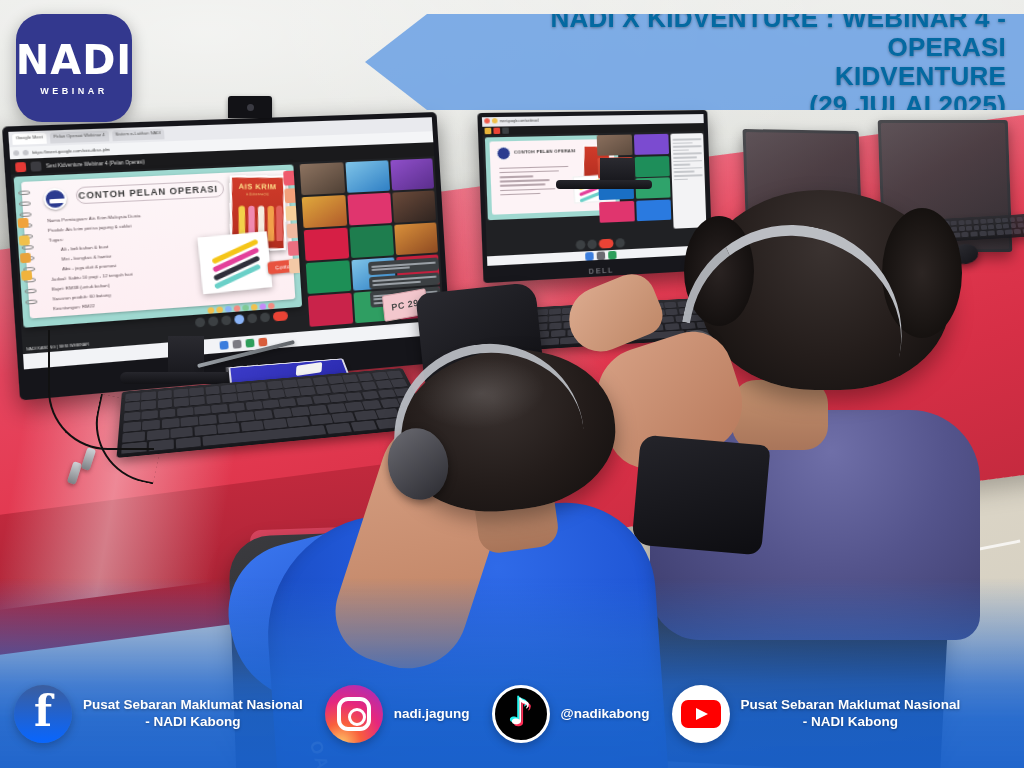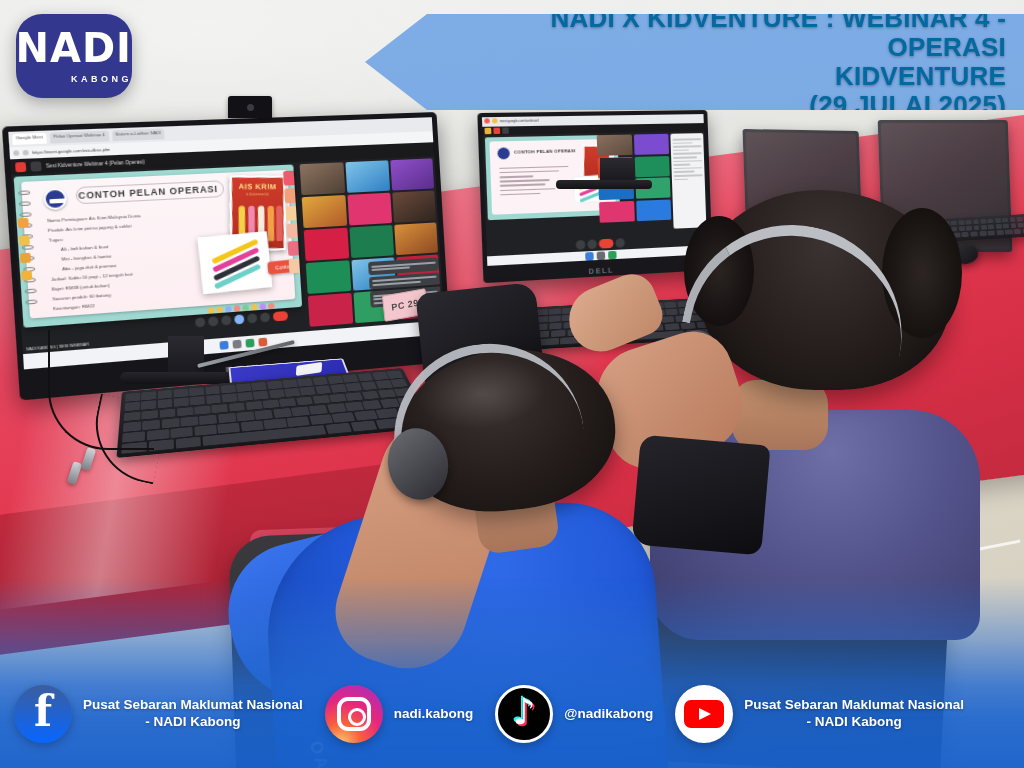--- a/index.html
+++ b/index.html
@@ -430,24 +430,24 @@
   }
   .header-title{
     color:#0369a1; font-weight:bold; font-size:26px; line-height:1.12;
     text-align:right; padding:0 18px 0 70px;
     text-shadow:0 1px 3px rgba(0,0,0,.35);
     letter-spacing:.2px;
   }
 
   
   .logo{
-    position:absolute; left:16px; top:14px; width:116px; height:84px;
+    position:absolute; left:16px; top:14px; width:116px; height:108px;
     background:#33388e; border-radius:26px;
     box-shadow:0 5px 16px rgba(0,0,0,.3);
-    display:flex; flex-direction:column; align-items:flex-end; justify-content:center;
+    display:flex; flex-direction:column; align-items:center; justify-content:center;
   }
   .logo .n{ color:#fff; font-size:40px; font-weight:bold; letter-spacing:1px;
             font-family:"DejaVu Sans", sans-serif; line-height:1; }
   .logo .k{ color:#fff; font-size:9px; font-weight:bold; letter-spacing:3.5px; margin-top:6px; }
 
   
   .footer-fade{
     position:absolute; left:0; right:0; bottom:0; height:190px;
     background:linear-gradient(180deg, rgba(40,110,210,0) 0%, rgba(40,110,210,.45) 32%,
       rgba(33,104,208,.80) 56%, rgba(28,100,205,.92) 74%, rgba(26,97,203,.96) 100%);
@@ -1149,40 +1149,40 @@
   <div class="header-banner">
     <div class="header-title">
       <div>NADI X KIDVENTURE : WEBINAR 4 - OPERASI</div>
       <div>KIDVENTURE</div>
       <div>(29 JULAI 2025)</div>
     </div>
   </div>
 
   <div class="logo">
     <div class="n">NADI</div>
-    <div class="k">KABONG</div>
+    <div class="k">WEBINAR</div>
   </div>
 
   <div class="footer-fade"></div>
 
   <div class="social-bar">
 
     <div class="soc">
       <div class="ic ic-fb">
           <span class="g">f</span>
         </div>
       <div class="label center">Pusat Sebaran Maklumat Nasional
 - NADI Kabong</div>
     </div>
 
     <div class="soc">
       <div class="ic ic-ig">
           <span class="sq"></span>
         </div>
-      <div class="label">nadi.kabong</div>
+      <div class="label">nadi.jagung</div>
     </div>
 
     <div class="soc">
       <div class="ic ic-tt">
           <span class="g">♪</span>
         </div>
       <div class="label">@nadikabong</div>
     </div>
 
     <div class="soc">

